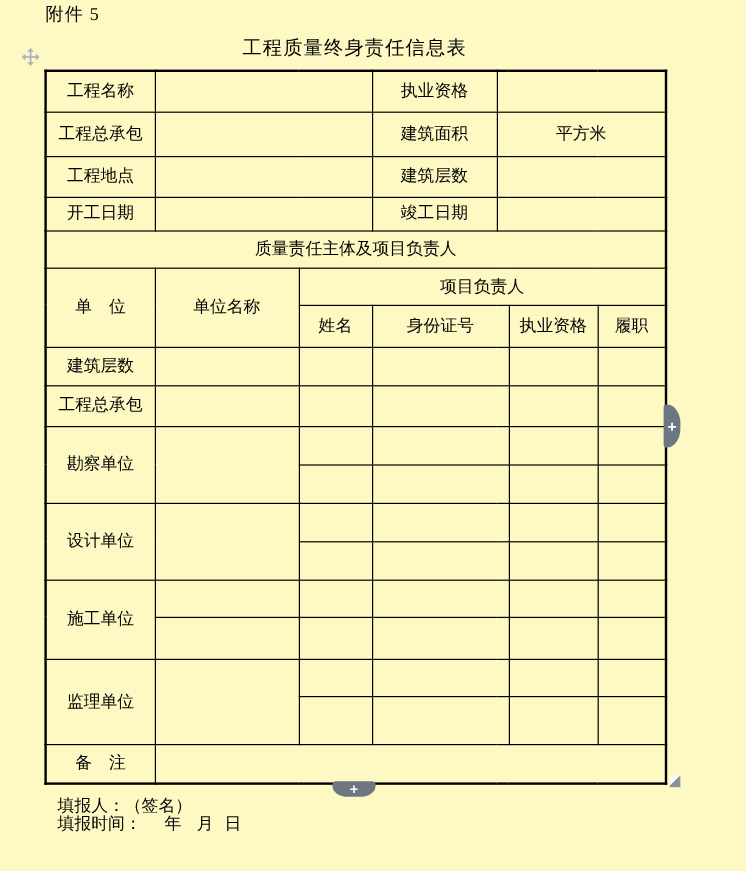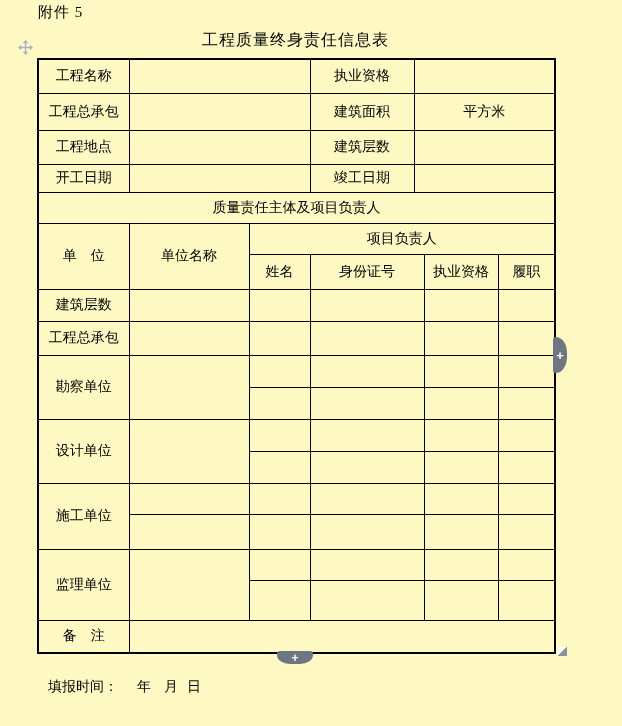--- a/index.html
+++ b/index.html
@@ -218,20 +218,21 @@
     <span>+</span>
   </div>
 
   <div class="bottom-handle">
     <span>+</span>
   </div>
 
   <div class="resize-glyph"></div>
 
   <div class="footer-line1">
+    <span class="f-filler">填报人：（签名）</span>
   </div>
 
   <div class="footer-line2">
     <span class="f-time">填报时间：</span>
     <span class="f-year">年</span>
     <span class="f-month">月</span>
     <span class="f-day">日</span>
   </div>
 
 </div>

